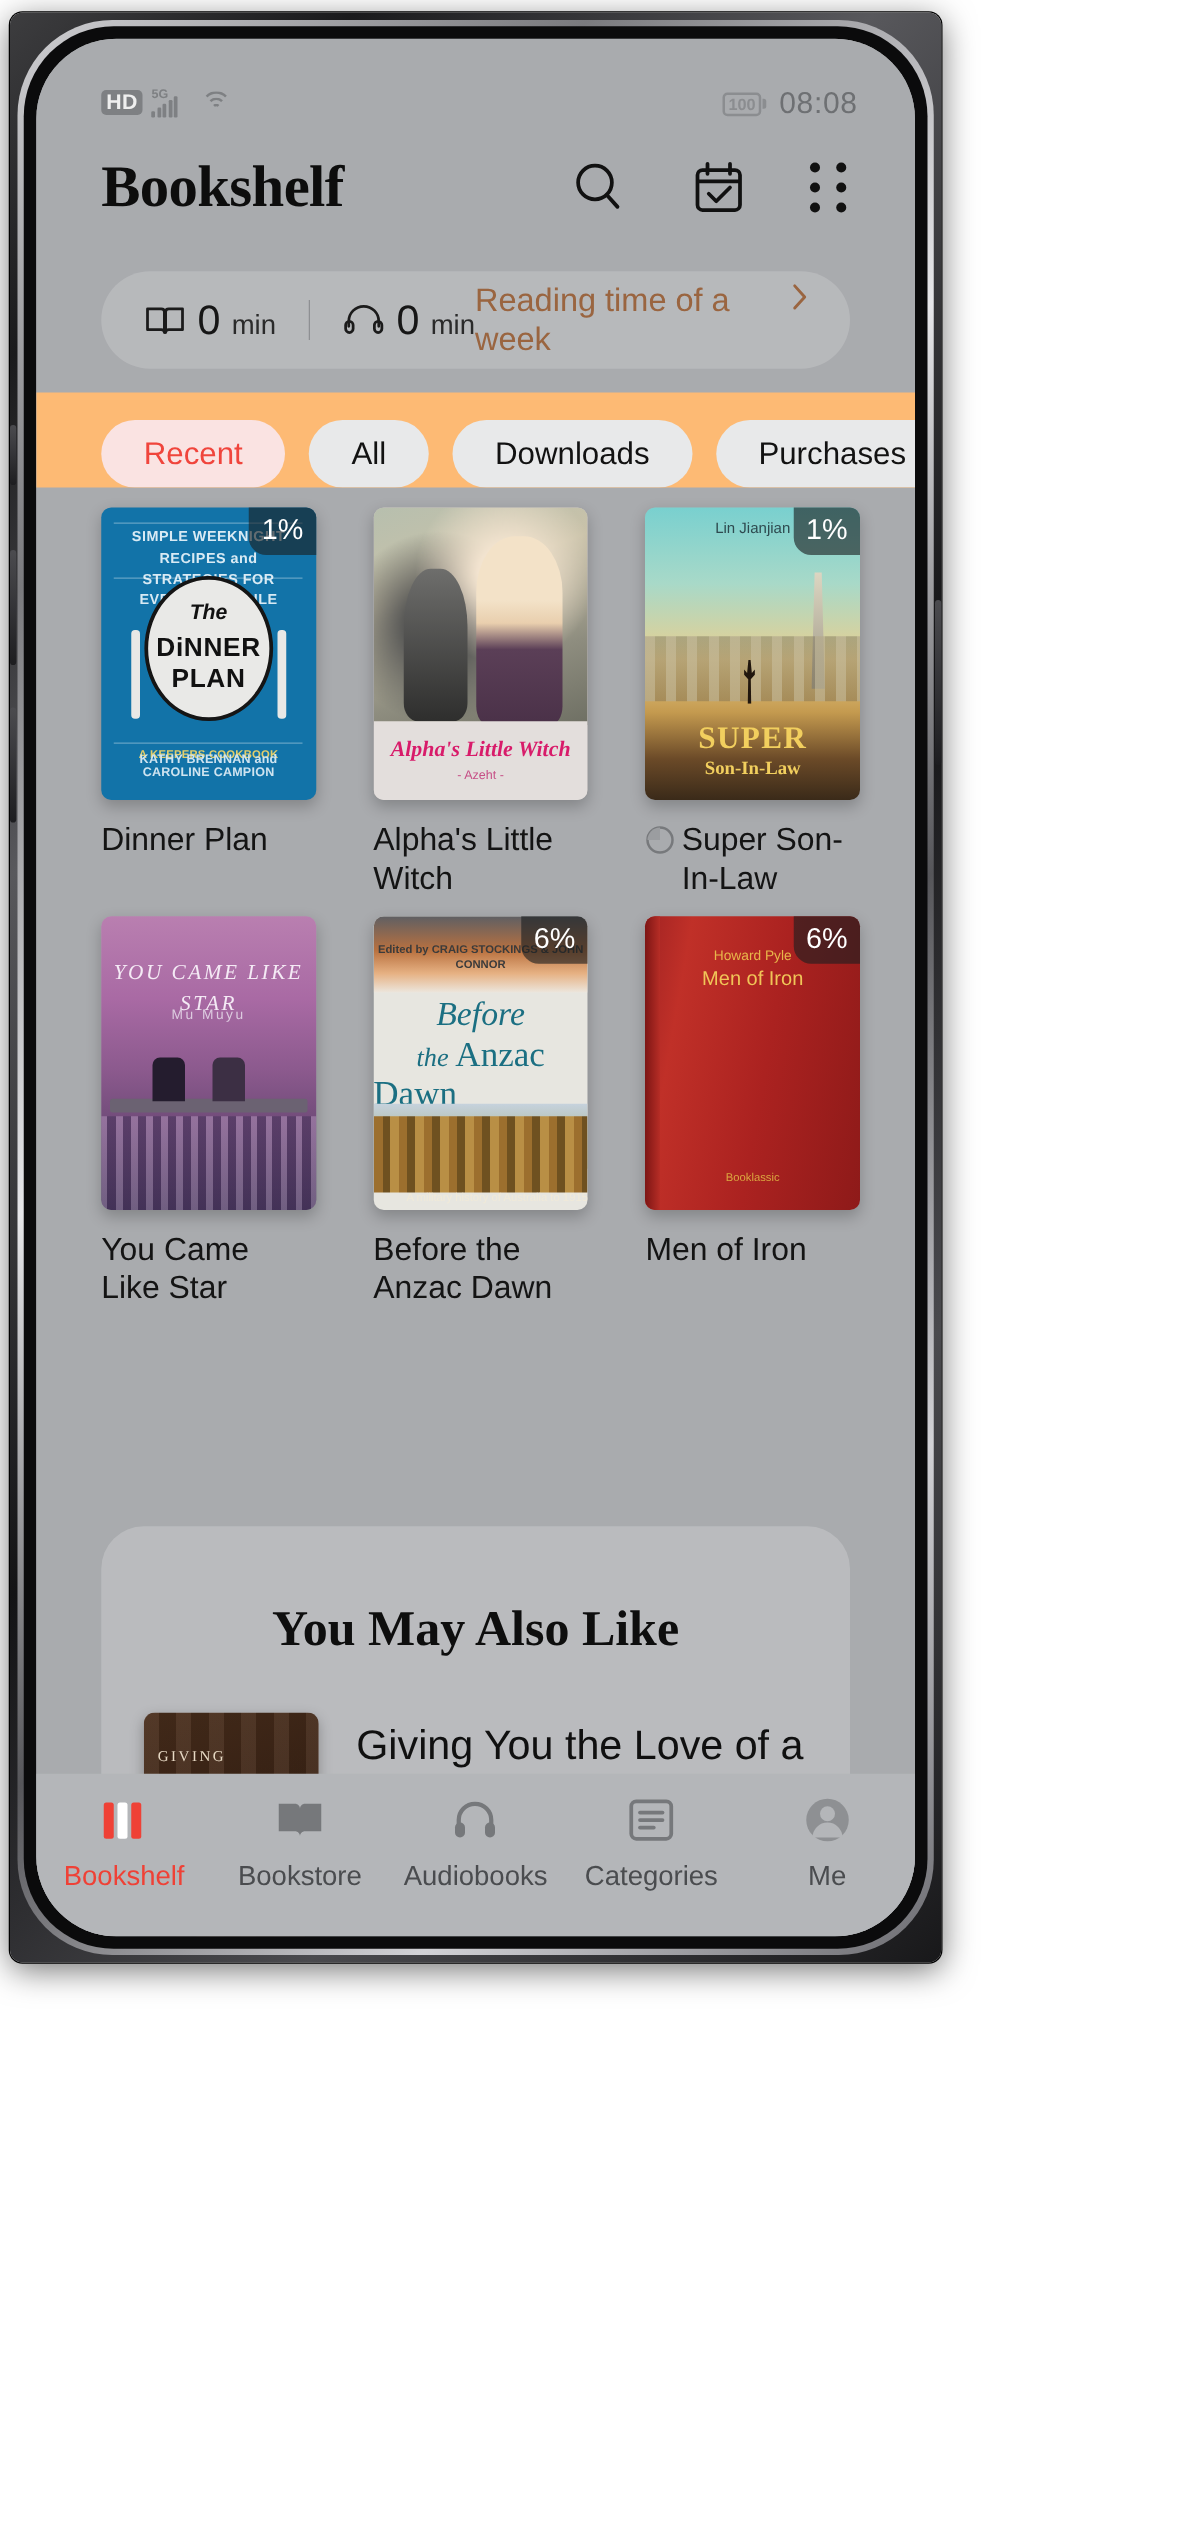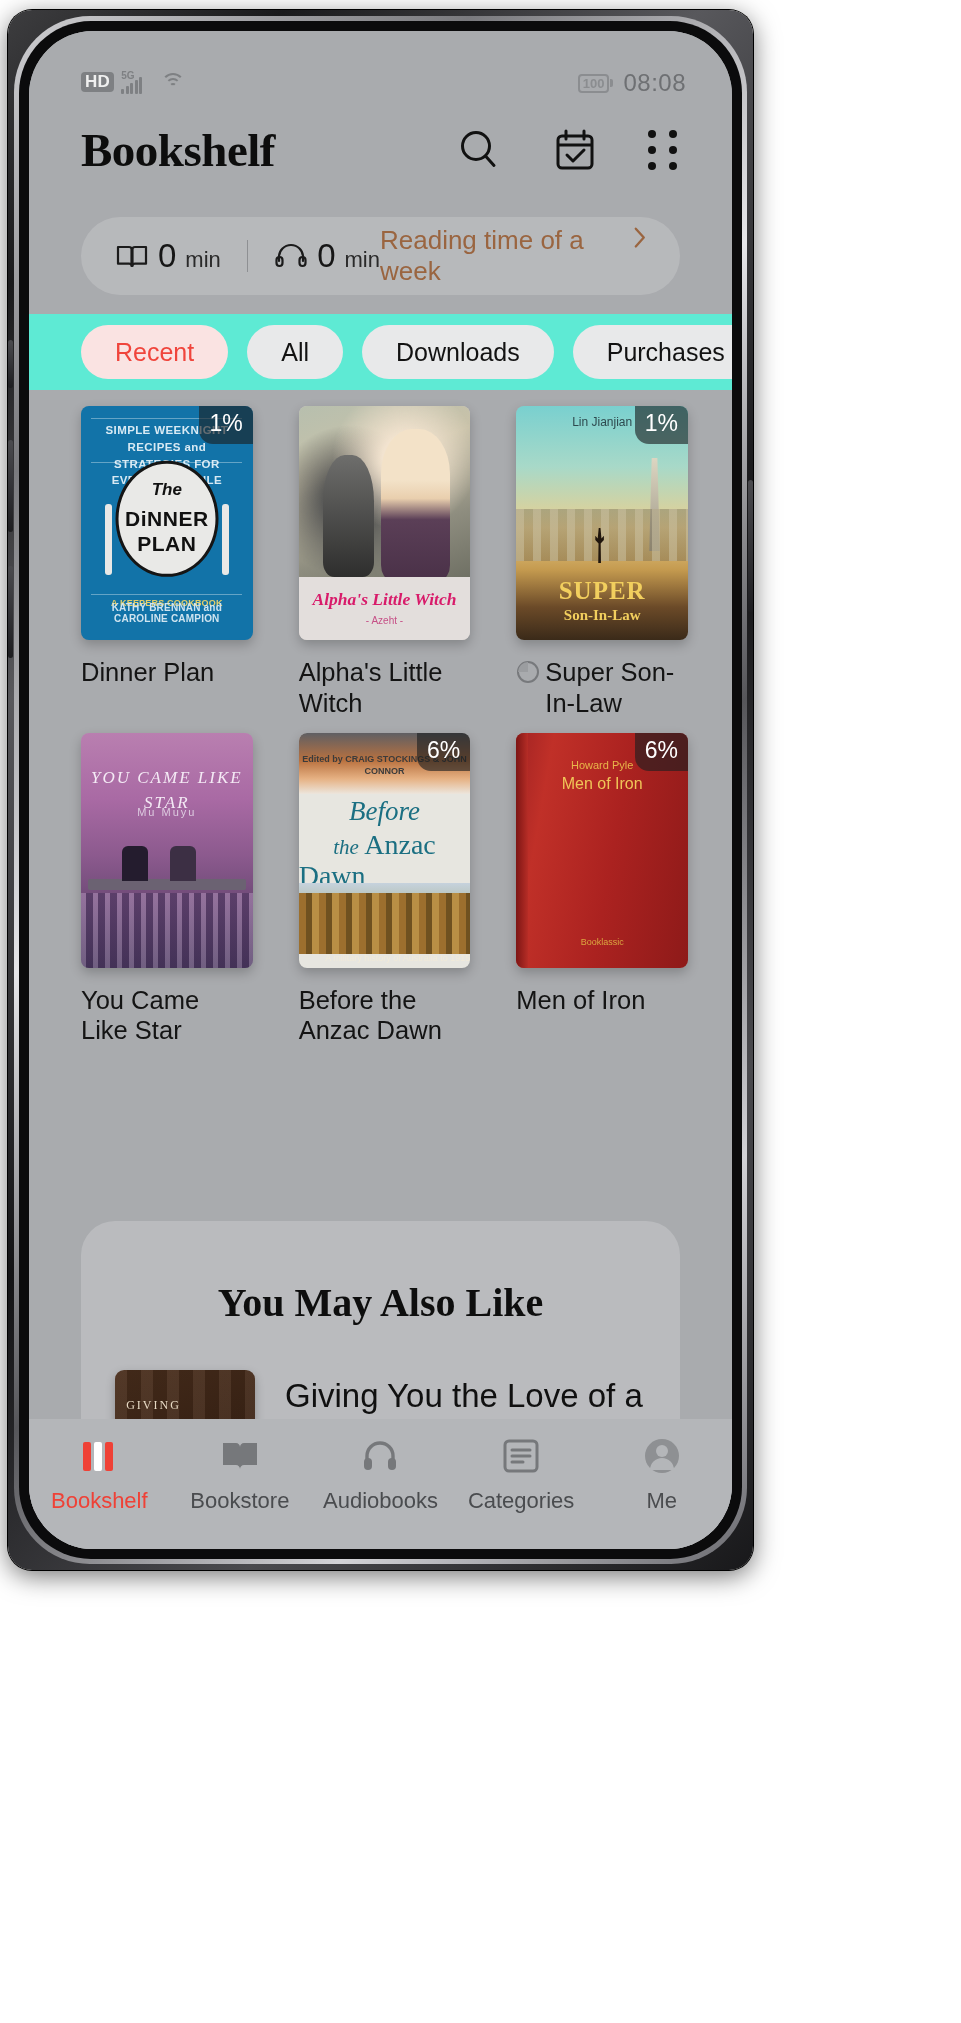--- a/index.html
+++ b/index.html
@@ -7,21 +7,21 @@
   body {
     background: #ffffff;
     font-family: "Liberation Sans", sans-serif;
     overflow: hidden;
   }
   #root { position: relative; width: 961px; height: 2023px; background:#fff; }
 
   
   .phone-outer{
     position:absolute; left:8px; top:10px; width:745px; height:1560px;
-    border-radius:24px;
+    border-radius:10px;
     background:linear-gradient(135deg,#3d3d3f 0%,#1a1a1c 12%,#58585c 30%,#131315 55%,#4a4a4e 78%,#18181a 100%);
     box-shadow:0 0 0 1px #000, 0 6px 26px rgba(0,0,0,.55);
   }
   .phone-mid{
     position:absolute; left:6px; top:6px; right:6px; bottom:6px;
     border-radius:76px;
     background:linear-gradient(135deg,#cfcfd2 0%,#7a7a7e 20%,#e6e6e9 42%,#56565a 62%,#d2d2d6 82%,#6b6b70 100%);
   }
   .phone-inner{
     position:absolute; left:5px; top:5px; right:5px; bottom:5px;
@@ -102,21 +102,21 @@
   .vdiv{ width:1.5px; height:32px; background:#8e9093; margin:0 26px;}
   .readlink{
     margin-left:auto; display:flex; align-items:flex-start; gap:12px;
     color:#9a6540; font-size:26px;
   }
   .readlink .chev{ width:14px; height:26px; }
 
   
   .tabsbar{
     position:absolute; top:283px; left:0; right:0; height:76px;
-    background:#5eead4; display:flex; align-items:center; gap:19px;
+    background:#fdba74; display:flex; align-items:flex-end; gap:19px;
     padding:0 52px; overflow:hidden;
   }
   .tab{
     height:54px; border-radius:27px; background:#e8e9ea;
     display:flex; align-items:center; justify-content:center;
     padding:0 34px; font-size:25px; color:#121212; white-space:nowrap;
   }
   .tab.active{ background:#fae3e2; color:#f0453c; }
 
   

